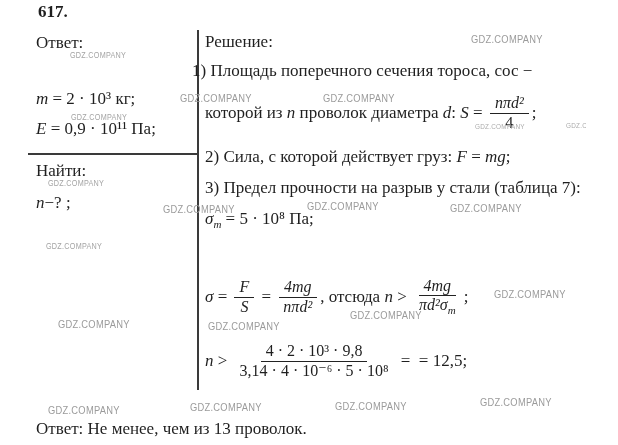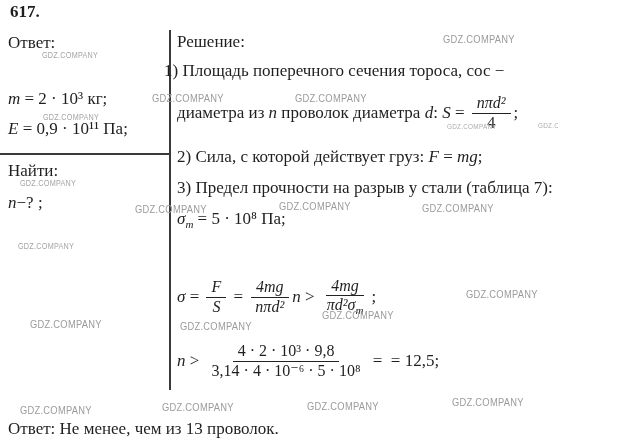--- a/index.html
+++ b/index.html
@@ -1,19 +1,20 @@
 <!DOCTYPE html>
 <html><head>
 <meta charset="utf-8">
 <style>
   html,body{margin:0;padding:0;}
   #page{
     position:relative;width:558px;height:445px;background:#ffffff;
     font-family:"Liberation Serif","DejaVu Serif",serif;color:#1f1f1f;
     overflow:hidden;
+    margin-left:28px;
   }
   .line{position:absolute;font-size:17px;white-space:pre;line-height:1.2;}
   .row{position:absolute;display:flex;align-items:center;white-space:pre;font-size:17px;}
   .mi{font-style:italic;}
   sub.mi{font-size:11px;}
   .bold{font-weight:700;}
   .frac{display:inline-flex;flex-direction:column;align-items:center;margin:0 3px;line-height:1.15;}
   .frac .num{padding:0 5px;border-bottom:1.6px solid #222;font-size:16px;}
   .frac .den{padding:0 5px;font-size:16px;}
   .vline{position:absolute;left:169px;top:30px;width:1.5px;height:360px;background:#3a3a3a;}
@@ -41,37 +42,37 @@
   <div class="line" style="left:8px;top:119px;"><span class="mi">E</span><span> = 0,9 · 10¹¹ Па;</span></div>
 
   <div class="line" style="left:8px;top:161px;font-family:Liberation Serif, serif;">Найти:</div>
   <div class="line" style="left:8px;top:193px;"><span class="mi">n</span><span>−? ;</span></div>
 
   <div class="line" style="left:177px;top:32px;">Решение:</div>
 
   <div class="line" style="left:164px;top:61px;">1) Площадь поперечного сечения тороса, сос −</div>
 
   <div class="row" style="left:177px;top:90px;height:46px;">
-    <span>диаметра из </span><span class="mi">n</span><span> проволок диаметра </span><span class="mi">d</span><span>: </span><span class="mi">S</span><span> = </span>
+    <span>которой из </span><span class="mi">n</span><span> проволок диаметра </span><span class="mi">d</span><span>: </span><span class="mi">S</span><span> = </span>
     <span class="frac"><span class="num mi">nπd²</span><span class="den">4</span></span>
     <span>;</span>
   </div>
 
   <div class="line" style="left:177px;top:147px;"><span>2) Сила, с которой действует груз: </span><span class="mi">F</span><span> = </span><span class="mi">mg</span><span>;</span></div>
 
   <div class="line" style="left:177px;top:178px;">3) Предел прочности на разрыв у стали (таблица 7):</div>
   <div class="line" style="left:177px;top:209px;"><span class="mi">σ</span><sub class="mi">m</sub><span> = 5 · 10⁸ Па;</span></div>
 
 
   <div class="row" style="left:177px;top:272px;height:50px;">
     <span class="mi">σ</span><span> = </span>
     <span class="frac"><span class="num mi">F</span><span class="den mi">S</span></span>
     <span> = </span>
     <span class="frac"><span class="num mi">4mg</span><span class="den mi">nπd²</span></span>
-    <span class="mi">n</span><span> &gt; </span>
+    <span>, отсюда </span><span class="mi">n</span><span> &gt; </span>
     <span class="frac"><span class="num mi">4mg</span><span class="den"><span class="mi">πd²σ</span><sub class="mi">т</sub></span></span>
     <span>;</span>
   </div>
 
   <div class="row" style="left:177px;top:336px;height:50px;">
     <span class="mi">n</span><span> &gt; </span>
     <span class="frac"><span class="num">4 · 2 · 10³ · 9,8</span><span class="den">3,14 · 4 · 10⁻⁶ · 5 · 10⁸</span></span>
     <span> = </span>
     <span> = 12,5;</span>
   </div>

